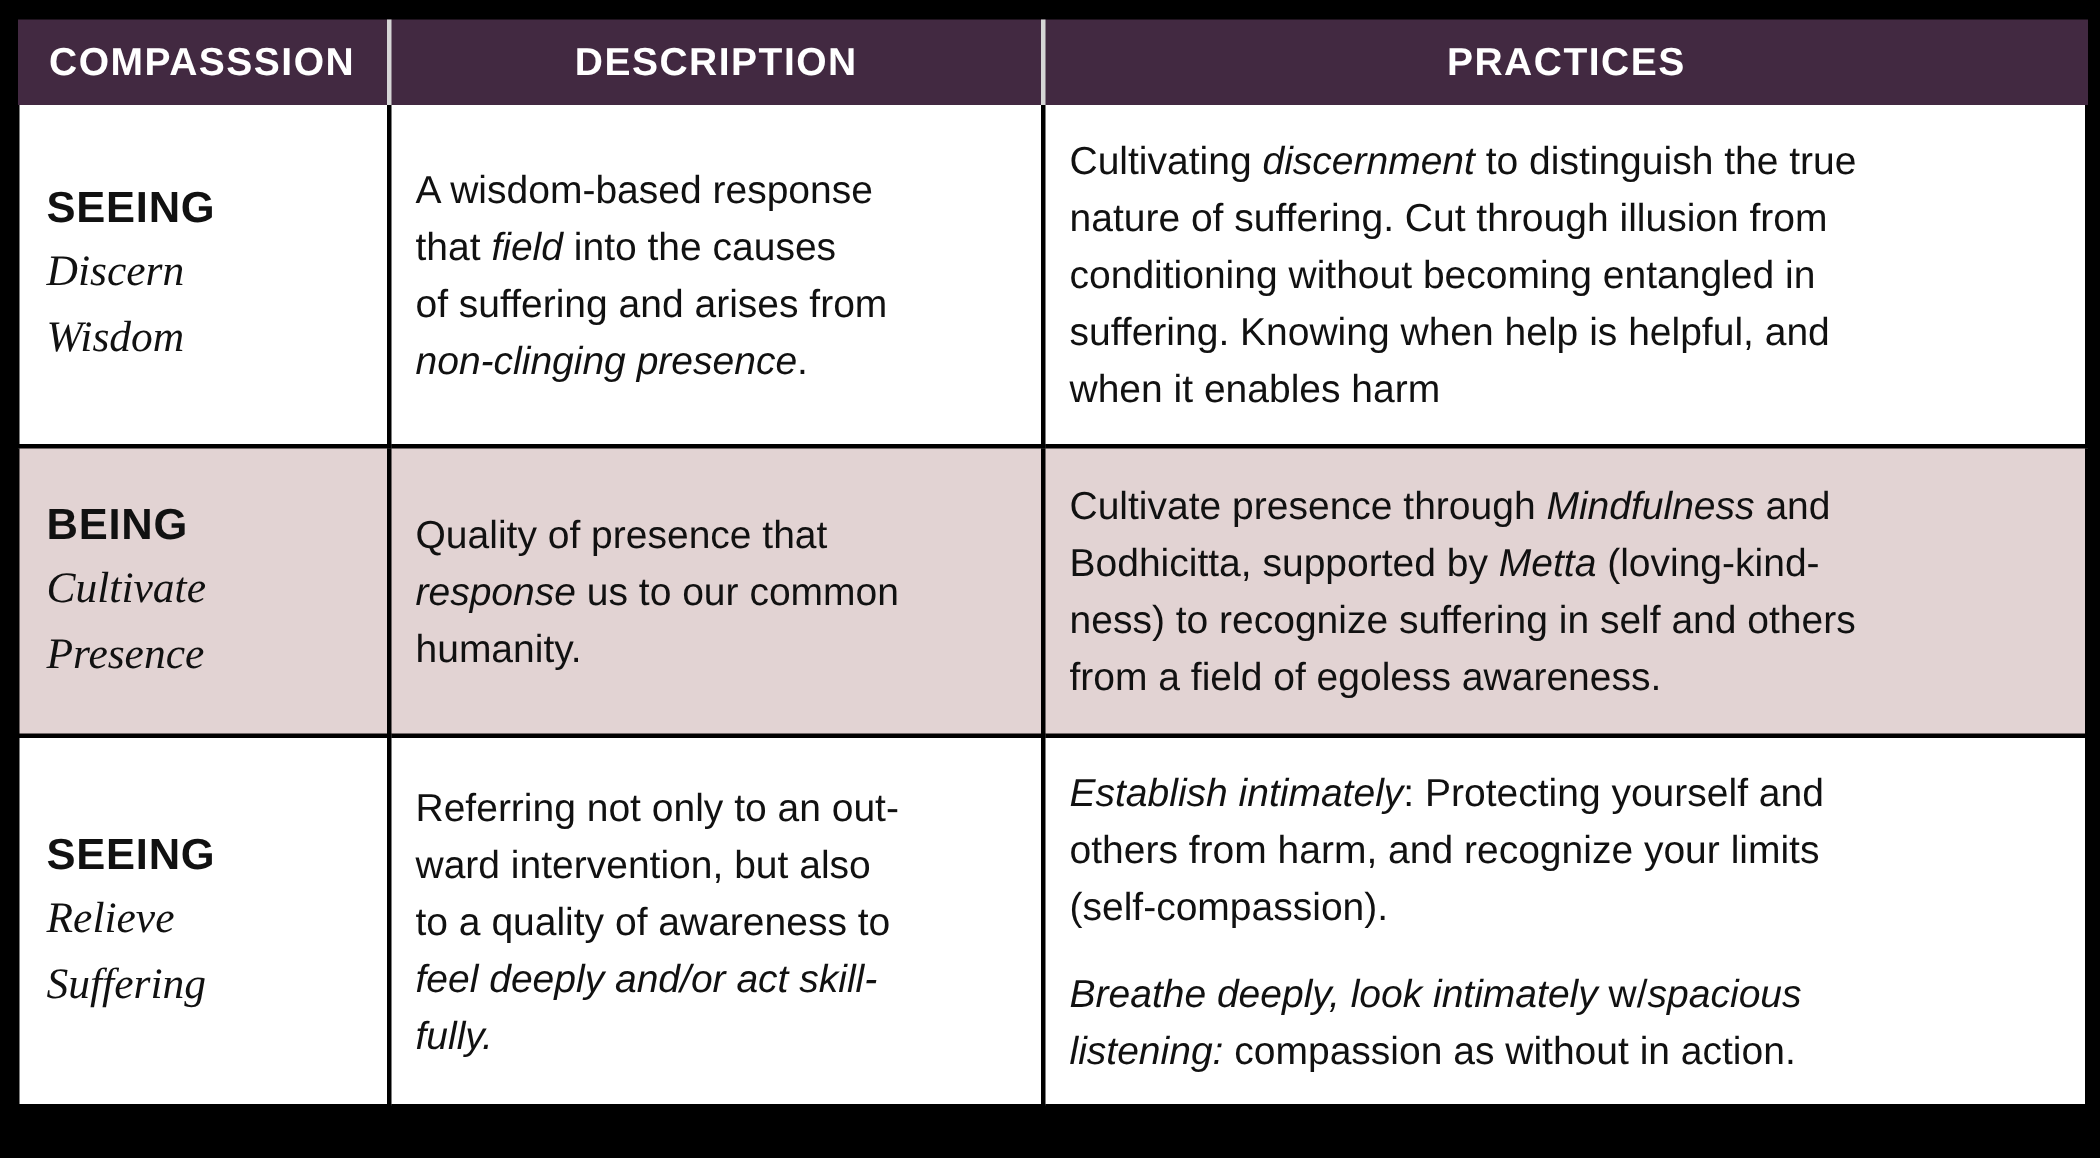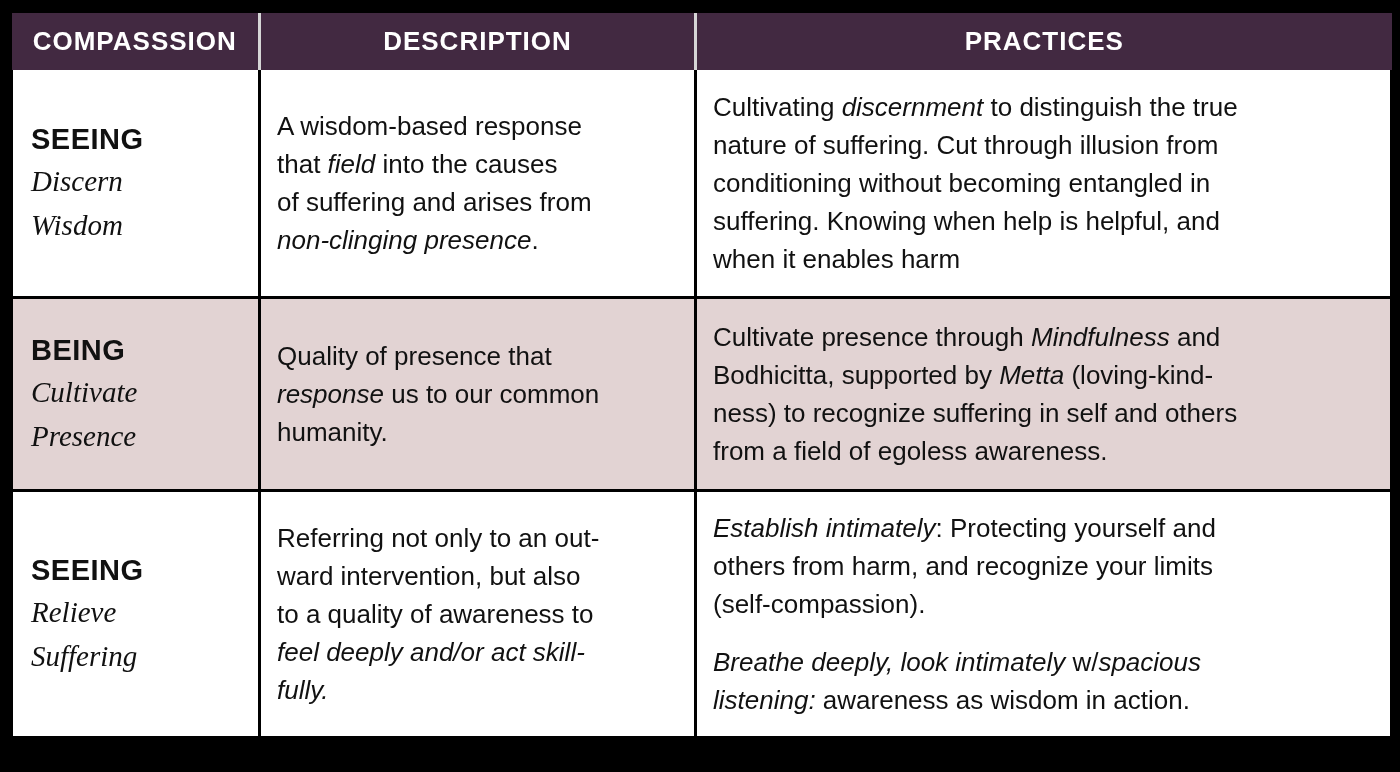--- a/index.html
+++ b/index.html
@@ -166,19 +166,19 @@
 </span><span class="bi">feel deeply and/or act skill-
 fully.</span></p>
             </div>
         </td>
         <td>
           <div class="rich">
               <p><span class="bi">Establish intimately</span><span>: Protecting yourself and
 others from harm, and recognize your limits
 (self-compassion).</span></p>
               <p><span class="bi">Breathe deeply, look intimately</span><span> w/</span><span class="bi">spacious
-listening:</span><span> awareness as wisdom in action.</span></p>
+listening:</span><span> compassion as without in action.</span></p>
             </div>
         </td>
       </tr>
     </tbody>
   </table>
 </div>
 
 </body></html>

